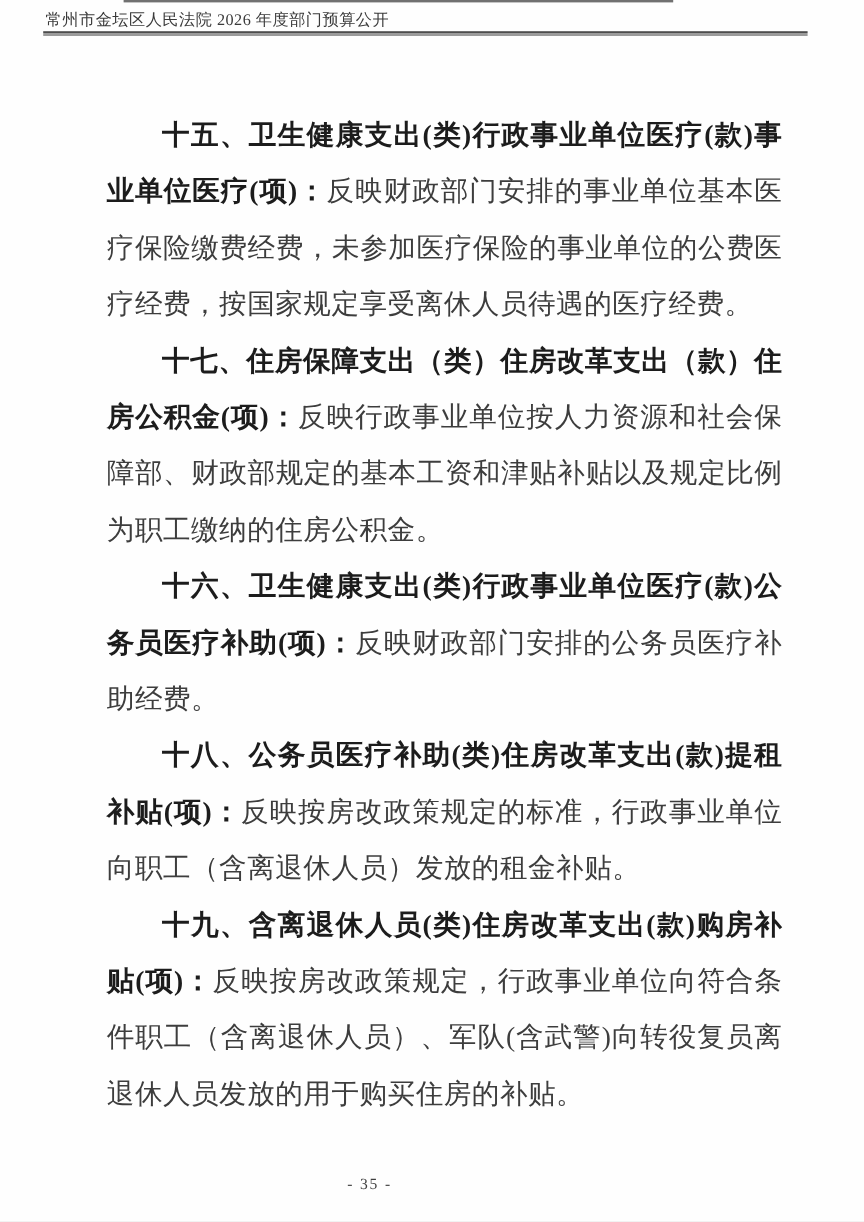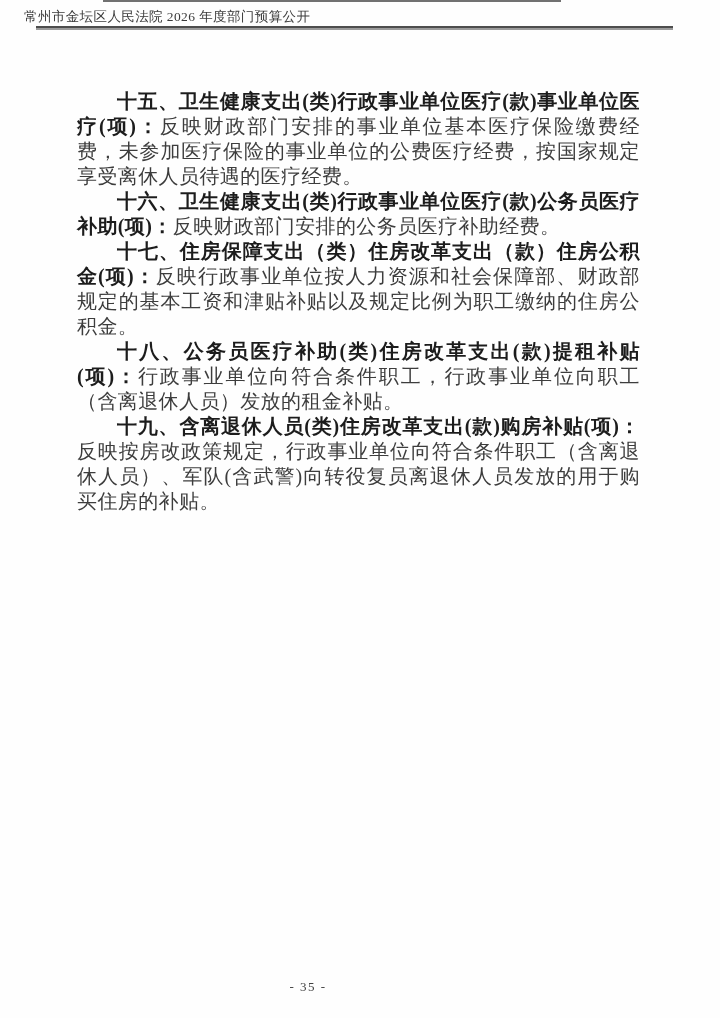--- a/index.html
+++ b/index.html
@@ -20,42 +20,42 @@
     position: absolute;
     left: 103px;
     top: 0;
     width: 458px;
     height: 2px;
     background: #585858;
     opacity: 0.85;
   }
   .page-header {
     position: absolute;
-    left: 24px;
+    left: 38px;
     top: 8px;
     font-size: 13.5px;
     letter-spacing: 0.4px;
     color: #3a3a3a;
     white-space: nowrap;
   }
   .header-rule {
     position: absolute;
     left: 36px;
     top: 26px;
     width: 637px;
     height: 4px;
     background: linear-gradient(to bottom, #4d4d4d 0%, #4d4d4d 45%, #9b9b9b 45%, #9b9b9b 100%);
   }
   .doc-body {
     position: absolute;
-    left: 77px;
+    left: 89px;
     top: 89px;
     width: 563px;
-    font-size: 20px;
-    line-height: 25px;
+    font-size: 23px;
+    line-height: 47px;
     letter-spacing: 0.4px;
     color: #3d3d3d;
     text-align: justify;
     text-justify: inter-ideograph;
   }
   .para {
     margin: 0;
     padding: 0;
     text-indent: 2em;
   }
@@ -82,25 +82,25 @@
   <div class="scan-artifact"></div>
 
   <div class="page-header">常州市金坛区人民法院 2026 年度部门预算公开</div>
 
   <div class="header-rule"></div>
 
   <div class="doc-body">
 
     <p class="para"><b class="para-heading">十五、卫生健康支出(类)行政事业单位医疗(款)事业单位医疗(项)：</b><span>反映财政部门安排的事业单位基本医疗保险缴费经费，未参加医疗保险的事业单位的公费医疗经费，按国家规定享受离休人员待遇的医疗经费。</span></p>
 
+    <p class="para"><b class="para-heading">十七、住房保障支出（类）住房改革支出（款）住房公积金(项)：</b><span>反映行政事业单位按人力资源和社会保障部、财政部规定的基本工资和津贴补贴以及规定比例为职工缴纳的住房公积金。</span></p>
+
     <p class="para"><b class="para-heading">十六、卫生健康支出(类)行政事业单位医疗(款)公务员医疗补助(项)：</b><span>反映财政部门安排的公务员医疗补助经费。</span></p>
 
-    <p class="para"><b class="para-heading">十七、住房保障支出（类）住房改革支出（款）住房公积金(项)：</b><span>反映行政事业单位按人力资源和社会保障部、财政部规定的基本工资和津贴补贴以及规定比例为职工缴纳的住房公积金。</span></p>
-
-    <p class="para"><b class="para-heading">十八、公务员医疗补助(类)住房改革支出(款)提租补贴(项)：</b><span>行政事业单位向符合条件职工，行政事业单位向职工（含离退休人员）发放的租金补贴。</span></p>
+    <p class="para"><b class="para-heading">十八、公务员医疗补助(类)住房改革支出(款)提租补贴(项)：</b><span>反映按房改政策规定的标准，行政事业单位向职工（含离退休人员）发放的租金补贴。</span></p>
 
     <p class="para"><b class="para-heading">十九、含离退休人员(类)住房改革支出(款)购房补贴(项)：</b><span>反映按房改政策规定，行政事业单位向符合条件职工（含离退休人员）、军队(含武警)向转役复员离退休人员发放的用于购买住房的补贴。</span></p>
 
   </div>
 
   <div class="page-footer">- 35 -</div>
 
 </div>
 
 </body></html>

